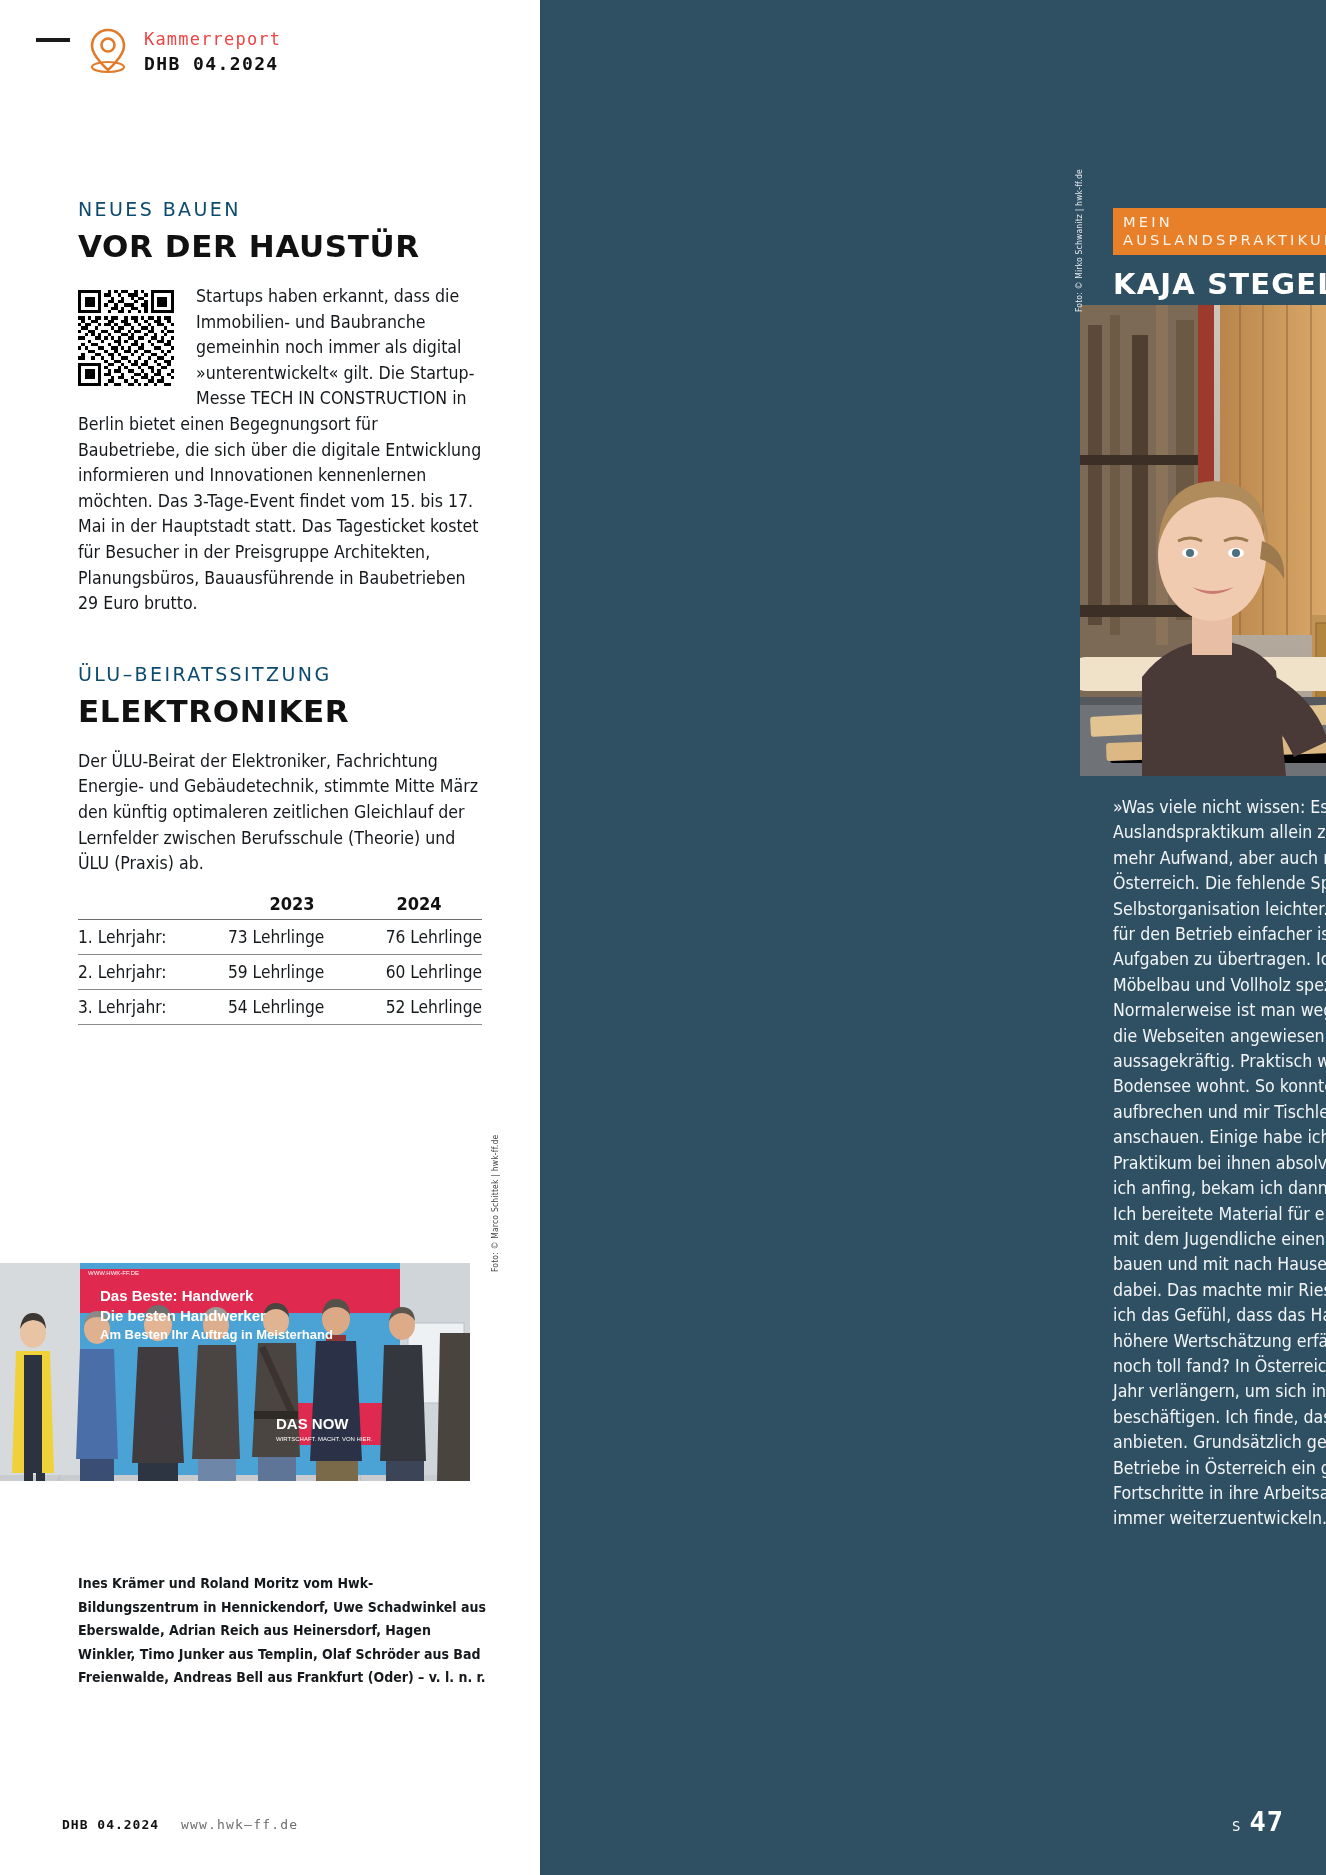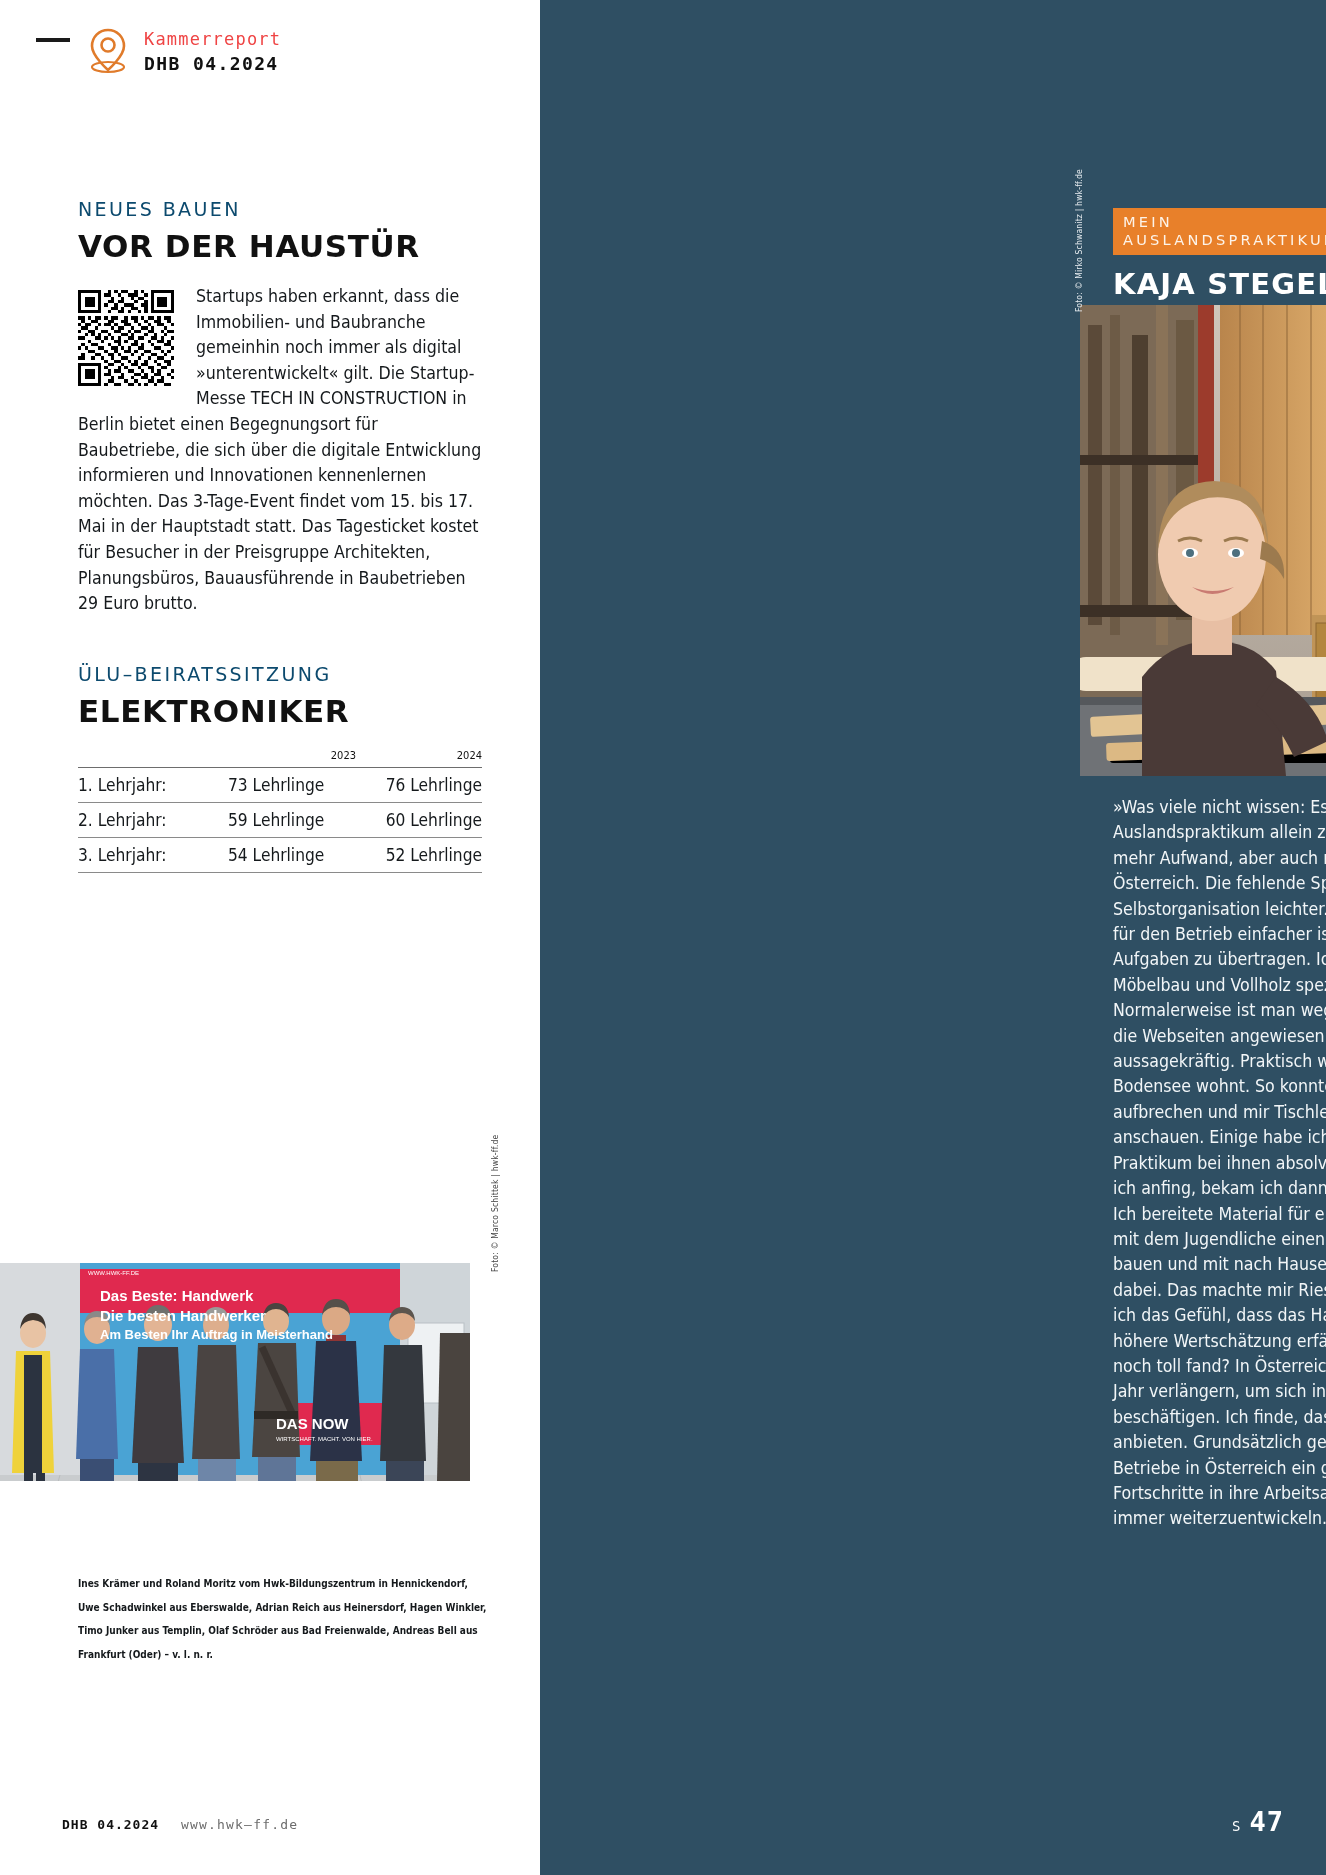--- a/index.html
+++ b/index.html
@@ -81,21 +81,21 @@
 
   .section-gap { height: 44px; }
 
   
   .lehr-table {
     width: 404px; border-collapse: collapse; margin-top: 16px;
     font-family: "DejaVu Sans Condensed", "Liberation Sans Narrow", "Liberation Sans", sans-serif;
     font-size: 17.2px; color: #15191c;
   }
   .lehr-table th {
-    text-align: right; font-weight: 400; font-size: 11px;
+    text-align: center; font-weight: 700; font-size: 18px;
     padding: 0 0 5px 0; color: #111;
   }
   .lehr-table thead tr { border-bottom: 1.6px solid #6d6d6d; }
   .lehr-table td {
     padding: 7px 0 7px 0; border-bottom: 1.2px solid #8a8a8a;
     vertical-align: baseline;
   }
   .lehr-table td.label { width: 150px; }
   .lehr-table td.c2024 { padding-left: 0; text-align: right; }
   .lehr-table .col-a { width: 150px; }
@@ -111,21 +111,21 @@
     position: absolute; left: 490px; top: 1272px;
     font-family: "DejaVu Sans Condensed", "Liberation Sans Narrow", "Liberation Sans", sans-serif;
     font-size: 8.5px; color: #444;
     transform: rotate(-90deg); transform-origin: left top;
     white-space: nowrap;
     letter-spacing: .2px;
   }
   .gp-caption {
     position: absolute; left: 78px; top: 1572px; width: 412px;
     font-family: "DejaVu Sans Condensed", "Liberation Sans Narrow", "Liberation Sans", sans-serif;
-    font-weight: 700; font-size: 10px; line-height: 23.5px; color: #15191c;
+    font-weight: 700; font-size: 14px; line-height: 23.5px; color: #15191c;
   }
 
   
   .footer {
     position: absolute; left: 62px; top: 1817px;
     font-family: "DejaVu Sans Mono", monospace; font-size: 13px;
   }
   .footer .f-issue { font-weight: 700; color: #111; letter-spacing: 1px; }
   .footer .f-url { color: #6c6c6c; letter-spacing: 1.2px; margin-left: 14px; }
   .page-num {
@@ -513,20 +513,21 @@
       </svg>
     </div>
 
     <p class="body-text">Startups haben erkannt, dass die Immobilien- und Baubranche gemeinhin noch immer als digital »unterentwickelt« gilt. Die Startup-Messe TECH IN CONSTRUCTION in Berlin bietet einen Begegnungsort für Baubetriebe, die sich über die digitale Entwicklung informieren und Innovationen kennenlernen möchten. Das 3-Tage-Event findet vom 15. bis 17. Mai in der Hauptstadt statt. Das Tagesticket kostet für Besucher in der Preisgruppe Architekten, Planungsbüros, Bauausführende in Baubetrieben 29 Euro brutto.</p>
 
     <div class="section-gap"></div>
 
     <div class="kicker">ÜLU–BEIRATSSITZUNG</div>
     <h2 class="headline">ELEKTRONIKER</h2>
 
+    <p class="body-text">Der ÜLU-Beirat der Elektroniker, Fachrichtung Energie- und Gebäudetechnik, stimmte Mitte März den künftig optimaleren zeitlichen Gleichlauf der Lernfelder zwischen Berufsschule (Theorie) und ÜLU (Praxis) ab.</p>
 
     <table class="lehr-table">
       <thead>
         <tr>
           <th class="col-a"></th>
           <th class="col-b">2023</th>
           <th>2024</th>
         </tr>
       </thead>
       <tbody>

